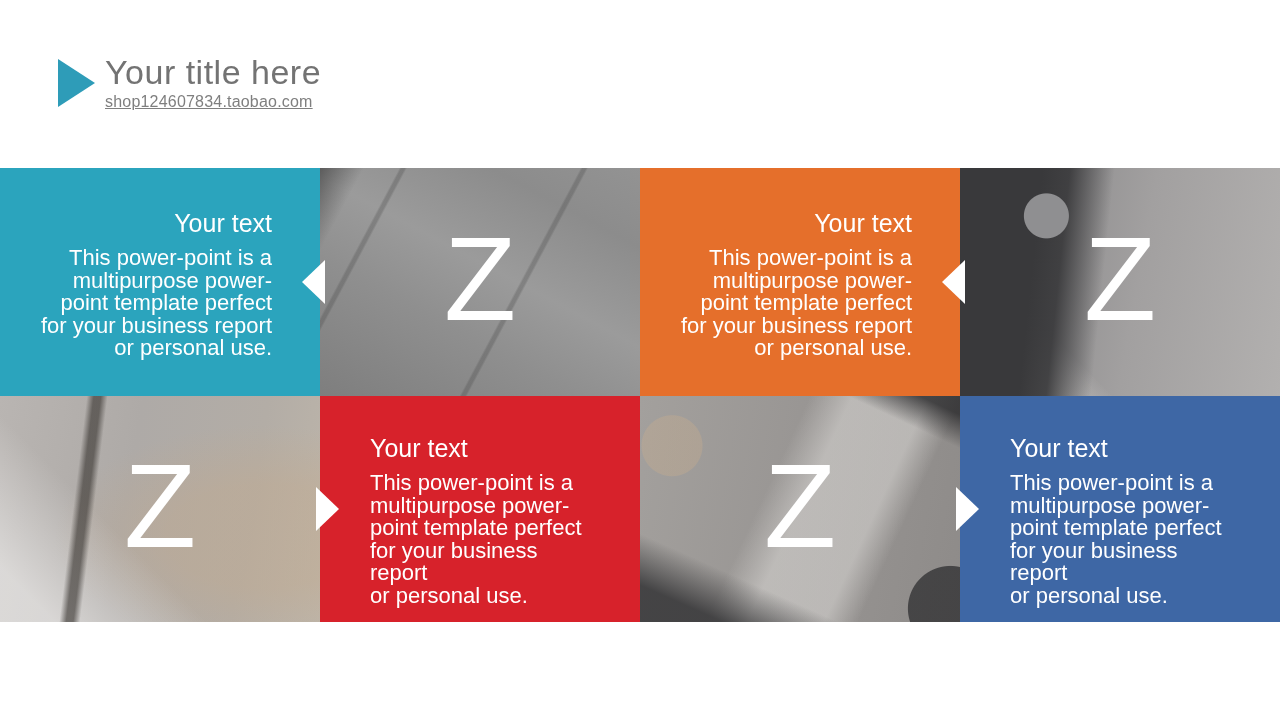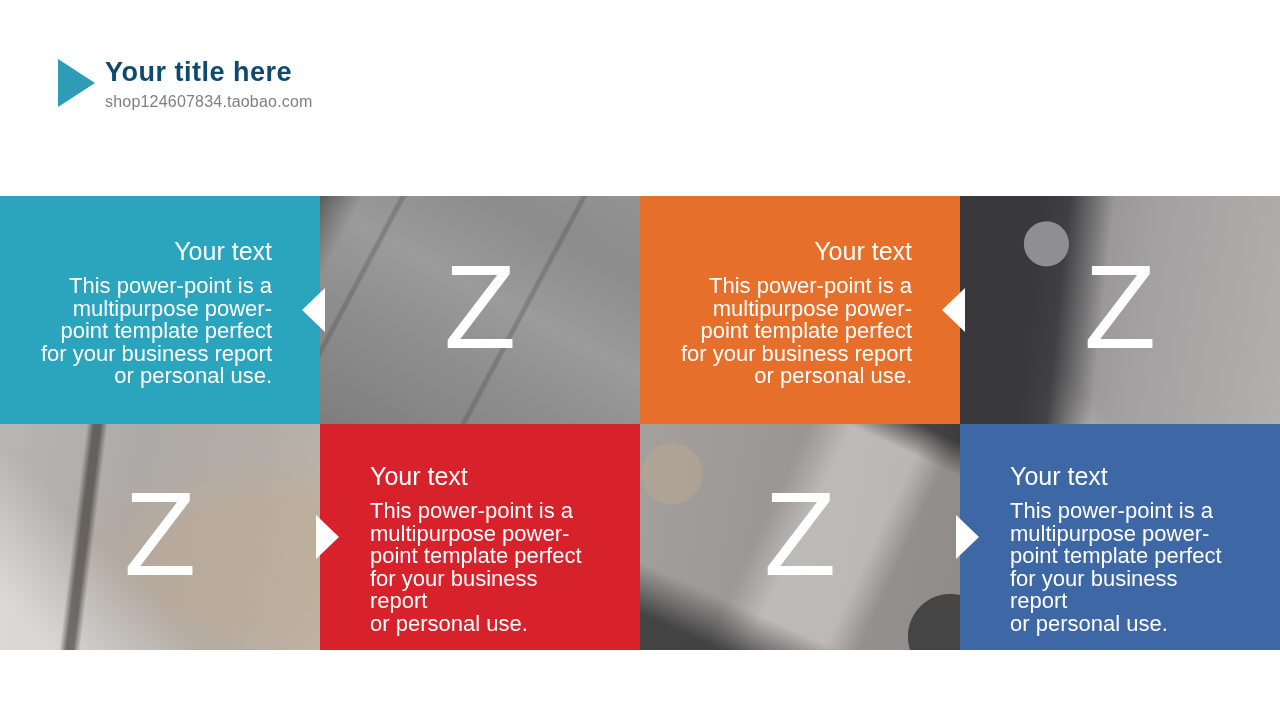--- a/index.html
+++ b/index.html
@@ -10,29 +10,29 @@
   }
   
   .header{position:absolute;left:58px;top:55px;display:flex;align-items:flex-start;}
   .logo-tri{
     width:37px;height:48px;margin-top:4px;
     clip-path:polygon(0 0,100% 50%,0 100%);
     background:#2E9CB8;
   }
   .header-text{margin-left:10px;}
   .slide-title{
-    font-size:27px;line-height:34px;color:#0c4a6e;letter-spacing:0.5px;font-weight:700;
+    font-size:34px;line-height:34px;color:#737373;letter-spacing:0.5px;font-weight:400;
   }
   .slide-subtitle{
-    font-size:16px;line-height:20px;color:#7f7f7f;margin-top:3px;letter-spacing:0.2px;
+    font-size:16px;line-height:20px;color:#7f7f7f;margin-top:3px;letter-spacing:0.2px;text-decoration:underline;
   }
   
   .grid{
     position:absolute;left:0;top:168px;width:1280px;height:352px;
-    display:grid;grid-template-columns:repeat(4,320px);grid-template-rows:228px 226px;margin-top:28px;
+    display:grid;grid-template-columns:repeat(4,320px);grid-template-rows:228px 226px;
   }
   .cell{position:relative;overflow:hidden;}
   
   .box{color:#ffffff;box-sizing:border-box;}
   .box.align-right{text-align:right;padding:40px 48px 0 38px;}
   .box.align-left{text-align:left;padding:37px 40px 0 50px;}
   .box-heading{font-size:25px;line-height:30px;font-weight:400;margin-bottom:9px;}
   .box-body{font-size:22px;line-height:22.6px;font-weight:400;white-space:pre-line;}
   
   .ztext{

